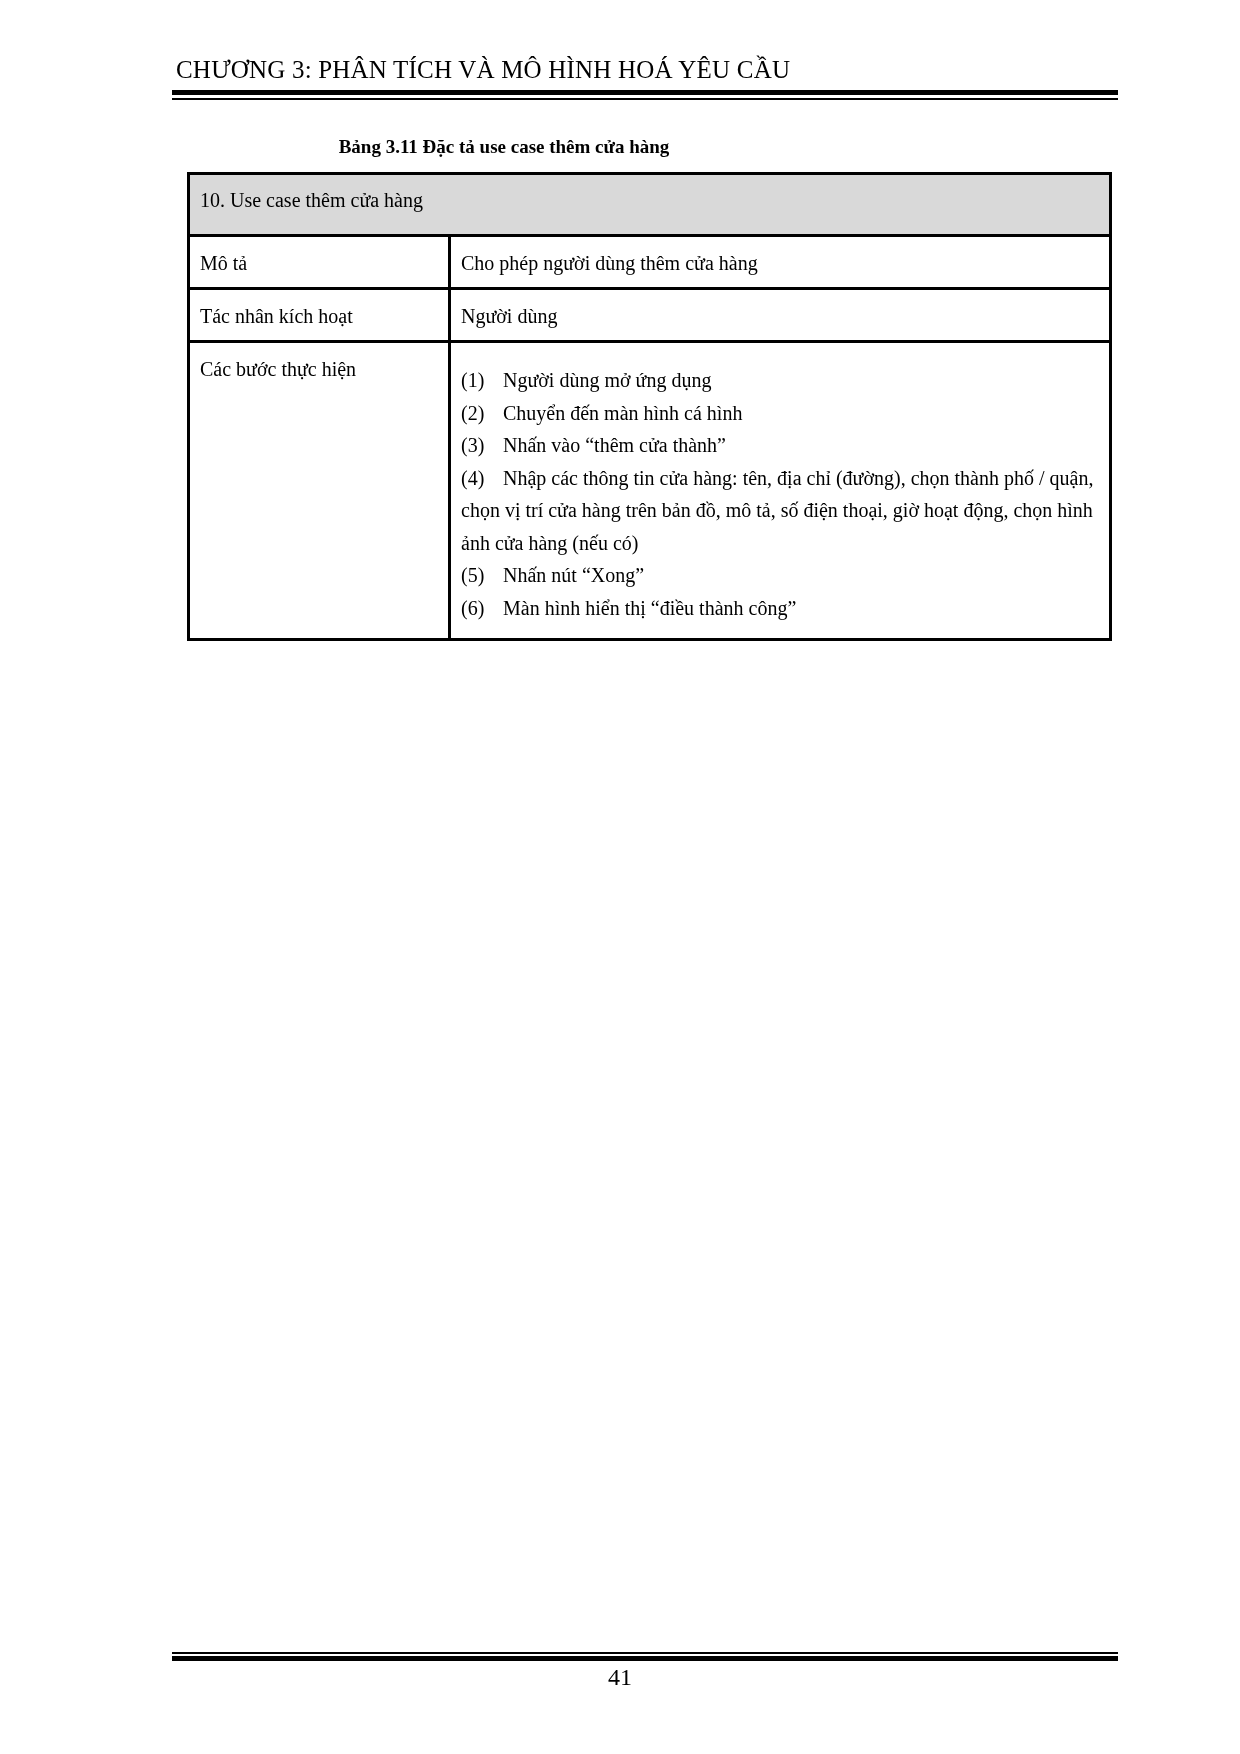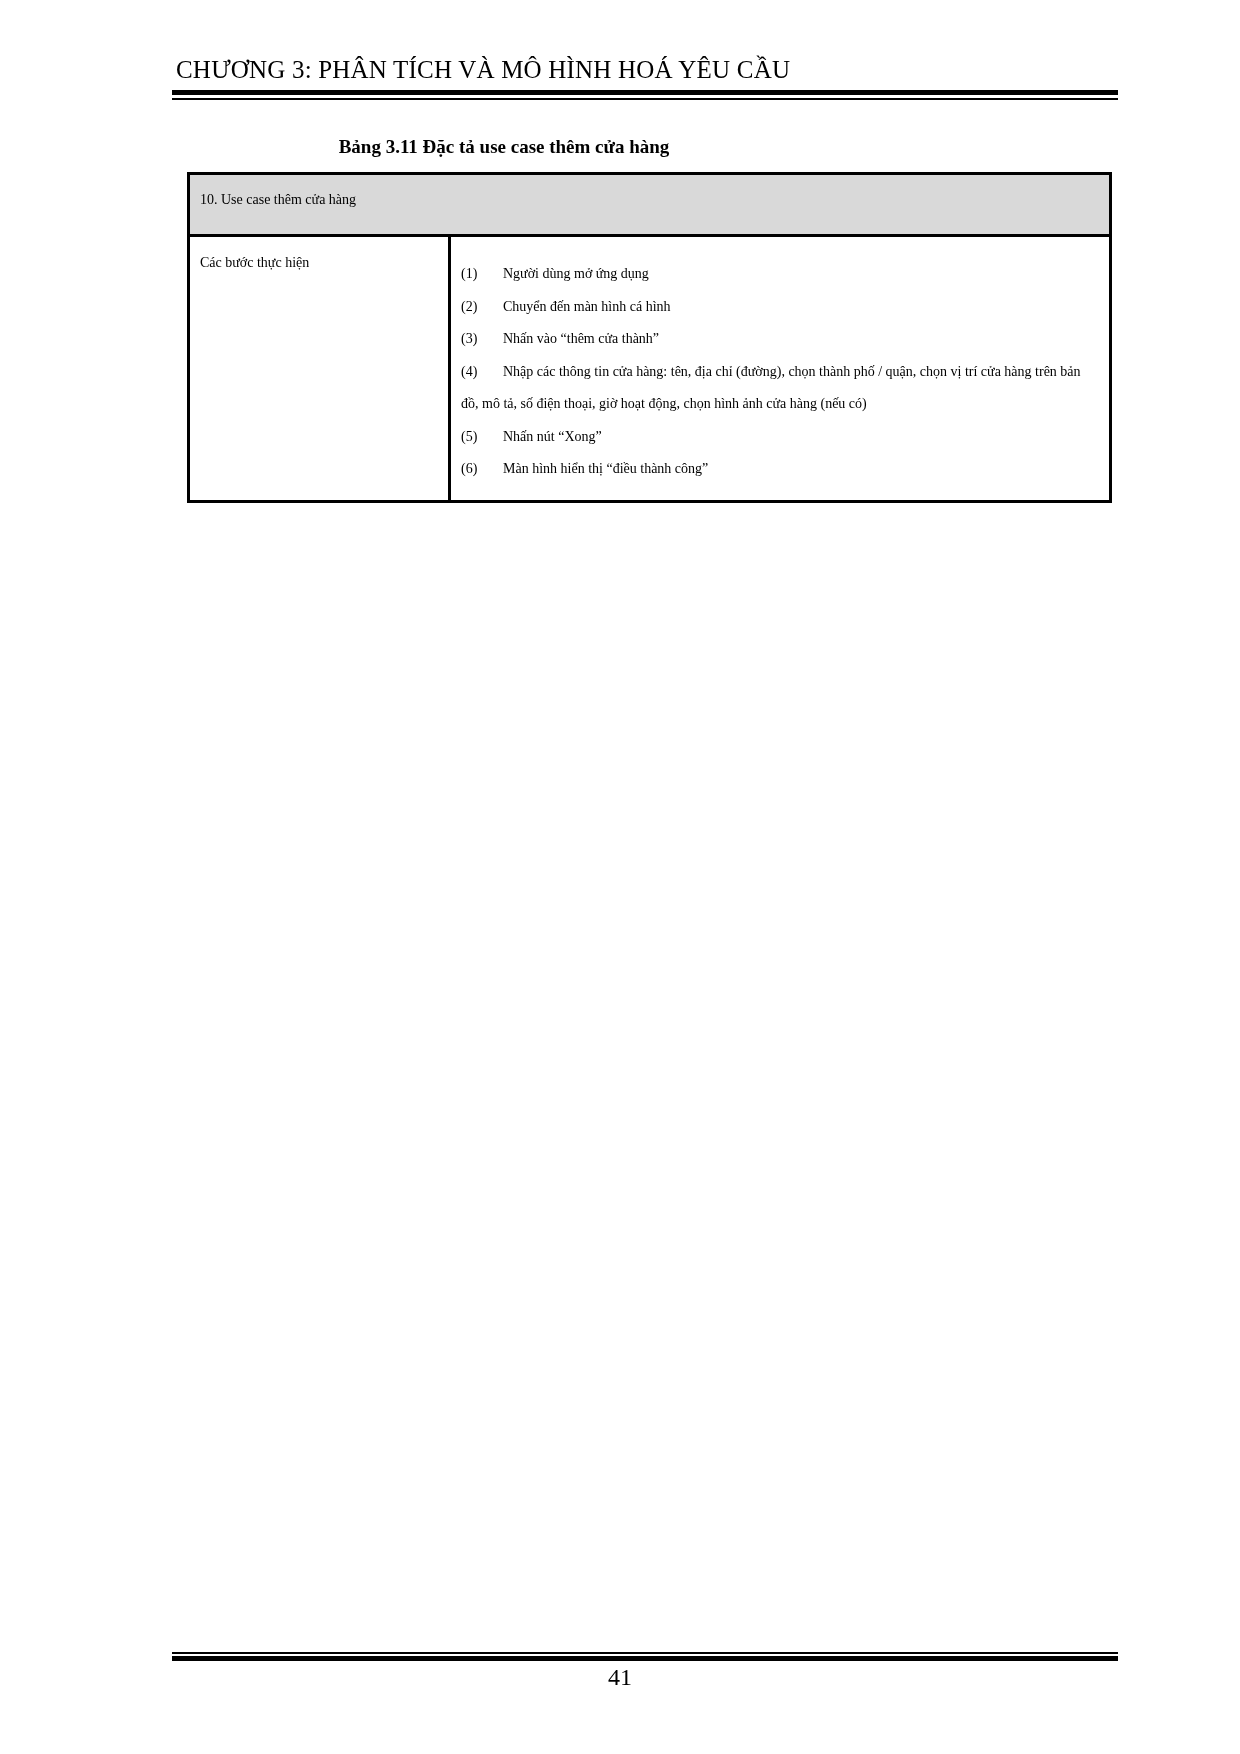--- a/index.html
+++ b/index.html
@@ -11,21 +11,21 @@
     .rule { position: absolute; left: 172px; width: 946px; background: #000; }
     .rule.h-thick { top: 90px; height: 5px; }
     .rule.h-thin { top: 98px; height: 2px; }
     .rule.f-thin { top: 1652px; height: 2px; }
     .rule.f-thick { top: 1656px; height: 5px; }
 
     .caption { position: absolute; left: 0; width: 1008px; top: 136px; text-align: center;
                font-weight: bold; font-size: 19px; }
 
     .uc-table { position: absolute; left: 187px; top: 172px; width: 925px;
-                border-collapse: collapse; font-size: 14px; }
+                border-collapse: collapse; font-size: 20px; }
     .uc-table td { border: 3px solid #000; vertical-align: top; padding: 0 10px; line-height: 32px; }
     .uc-table .head-row td { background: #d9d9d9; height: 50px; padding-top: 9px; padding-bottom: 0; }
     .uc-table .r td { height: 40px; padding-top: 10px; }
     .uc-table .col-label { width: 238px; }
     .uc-table .steps-cell { padding-top: 21px; padding-bottom: 14px; }
     .step { line-height: 32.5px; }
     .step .num { display: inline-block; width: 42px; }
     .steps-row td.col-label { padding-top: 10px; }
 
     .page-number { position: absolute; left: 0; width: 1240px; top: 1664px; text-align: center;
@@ -38,20 +38,28 @@
 <div class="rule h-thick"></div>
 <div class="rule h-thin"></div>
 
 <div class="caption">Bảng 3.11 Đặc tả use case thêm cửa hàng</div>
 
 <table class="uc-table">
   <tbody>
       <tr class="head-row">
     <td colspan="2">10. Use case thêm cửa hàng</td>
   </tr>
+  <tr class="r">
+    <td class="col-label">Mô tả</td>
+    <td>Cho phép người dùng thêm cửa hàng</td>
+  </tr>
+  <tr class="r">
+    <td class="col-label">Tác nhân kích hoạt</td>
+    <td>Người dùng</td>
+  </tr>
   <tr class="steps-row">
     <td class="col-label">Các bước thực hiện</td>
     <td class="steps-cell">
       <div class="step"><span class="num">(1)</span><span>Người dùng mở ứng dụng</span></div>
       <div class="step"><span class="num">(2)</span><span>Chuyển đến màn hình cá hình</span></div>
       <div class="step"><span class="num">(3)</span><span>Nhấn vào “thêm cửa thành”</span></div>
       <div class="step"><span class="num">(4)</span><span>Nhập các thông tin cửa hàng: tên, địa chỉ (đường), chọn thành phố / quận, chọn vị trí cửa hàng trên bản đồ, mô tả, số điện thoại, giờ hoạt động, chọn hình ảnh cửa hàng (nếu có)</span></div>
       <div class="step"><span class="num">(5)</span><span>Nhấn nút “Xong”</span></div>
       <div class="step"><span class="num">(6)</span><span>Màn hình hiển thị “điều thành công”</span></div>
     </td>

